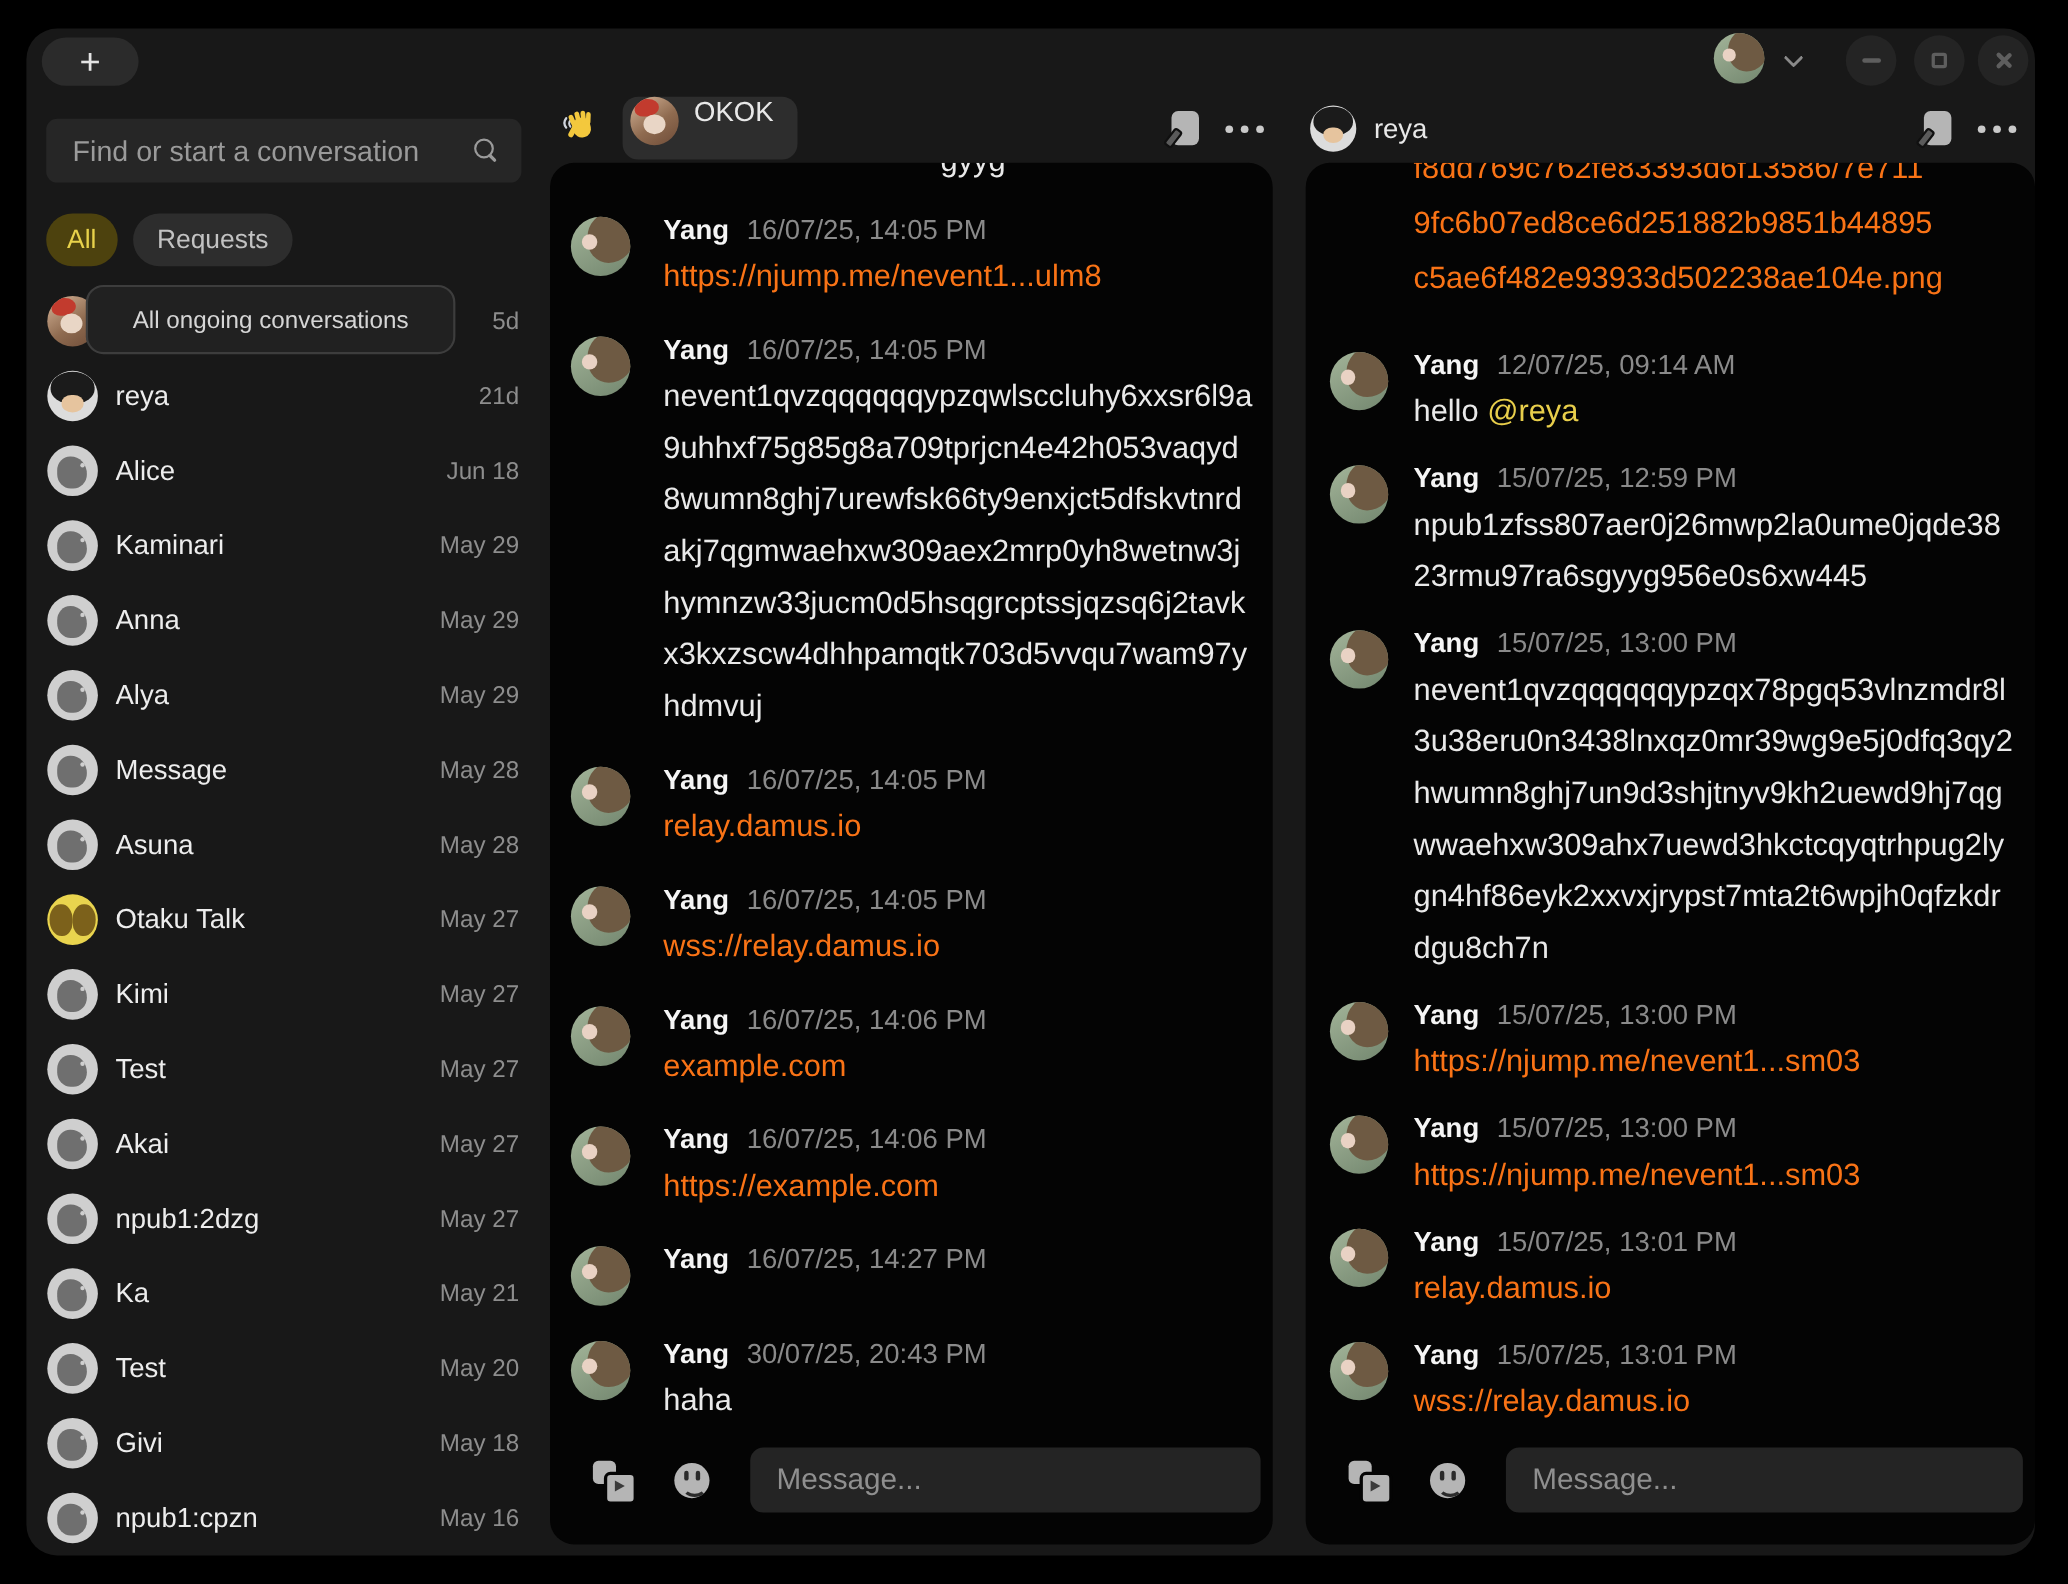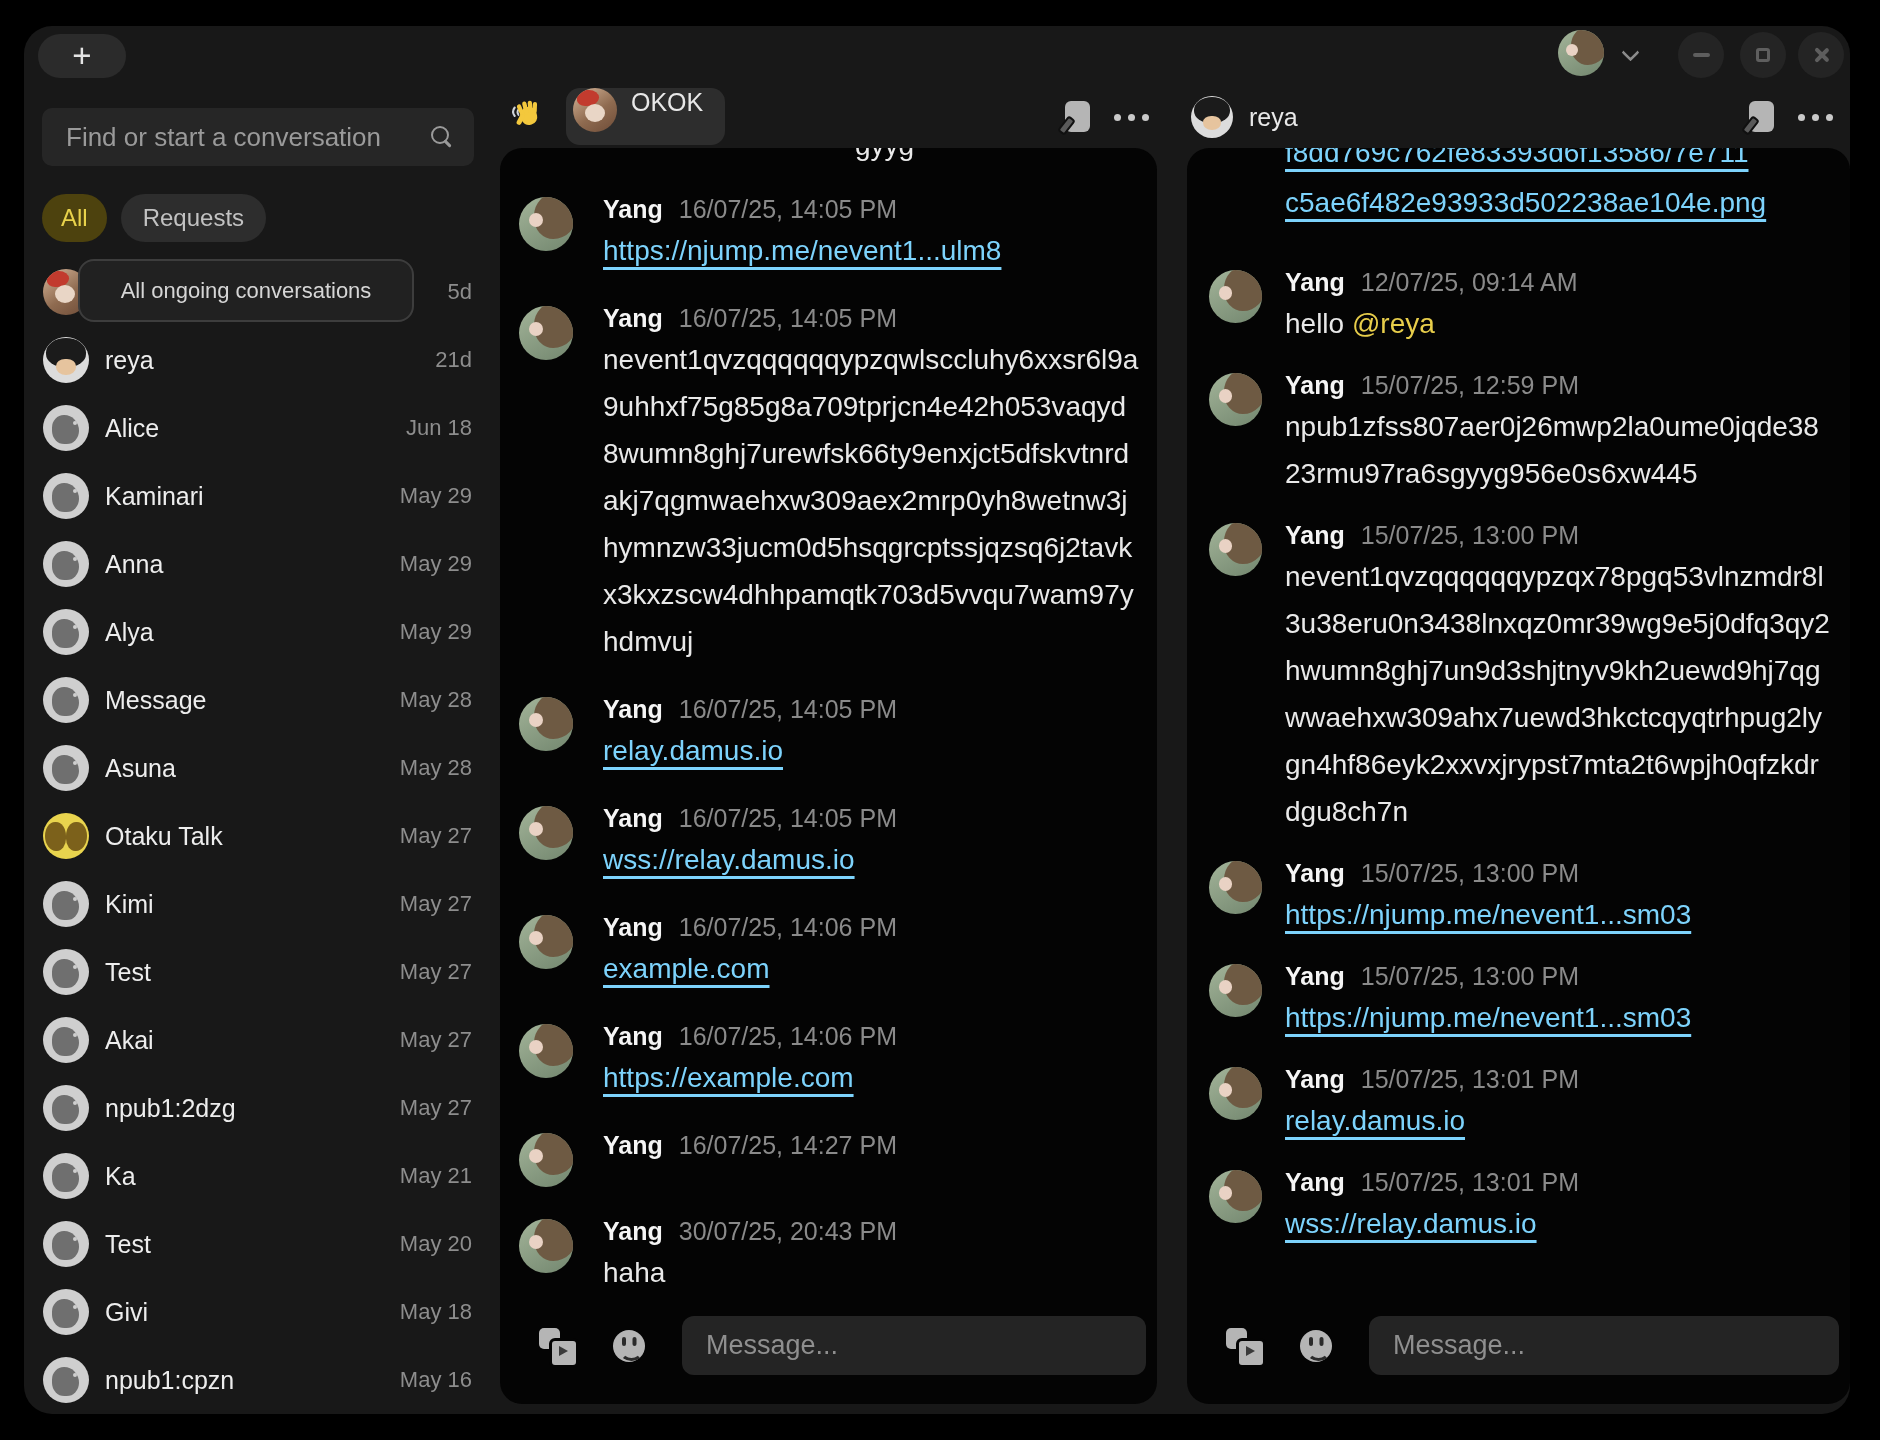--- a/index.html
+++ b/index.html
@@ -117,21 +117,21 @@
   .msg + .msg { margin-top:30px; }
   .chat-right .msg + .msg { margin-top:24px; }
   .msg-av { width:54px; height:54px; margin-top:2px; cursor:pointer; }
   .chat-right .msg-av { width:53px; height:53px; }
   .msg-main { margin-left:30px; max-width:536px; }
   .chat-right .msg-main { margin-left:23px; max-width:547px; }
   .msg-head { display:flex; align-items:flex-start; gap:16px; height:32px; }
   .msg-author { font-size:25px; font-weight:700; color:#f5f5f5; cursor:pointer; }
   .msg-time { font-size:25px; color:#8a8a8a; }
   .msg-body { font-size:28px; line-height:47px; color:#e9e9e9; word-break:break-all; }
-  .link { color:#7dd3fc; text-decoration:underline; text-decoration-thickness:2.5px;
+  .link { color:#f97316; text-decoration-thickness:2.5px;
           text-underline-offset:7px; cursor:pointer; }
   .mention { color:#e8ce4b; cursor:pointer; }
   .clip { overflow:visible; }
   .clip-text { margin-top:-26px; font-size:28px; line-height:47px; color:#e9e9e9; }
   .clip-links { margin-top:-20px; margin-left:76px; margin-bottom:40px; }
   .clip-links div { font-size:28px; line-height:50px; }
 
   
   .composer { position:absolute; left:0; bottom:10px; width:100%; height:92px; }
   .composer input { position:absolute; left:182px; top:14px; right:11px; height:59px;
@@ -424,20 +424,21 @@
       <span class="ic-dots">
           <i></i>
           <i></i>
           <i></i>
         </span>
     </div>
     <div class="panel">
       <div class="messages">
           <div class="clip clip-links">
             <div><span class="link">f8dd769c762fe83393d6f13586/7e711</span></div>
+            <div><span class="link">9fc6b07ed8ce6d251882b9851b44895</span></div>
             <div><span class="link">c5ae6f482e93933d502238ae104e.png</span></div>
           </div>
   <div class="msg">
     <span class="av av-yang msg-av"></span>
     <div class="msg-main">
       <div class="msg-head">
         <span class="msg-author">Yang</span>
         <span class="msg-time">12/07/25, 09:14 AM</span>
       </div>
       <div class="msg-body"><span>hello </span><span class="mention">@reya</span></div>

